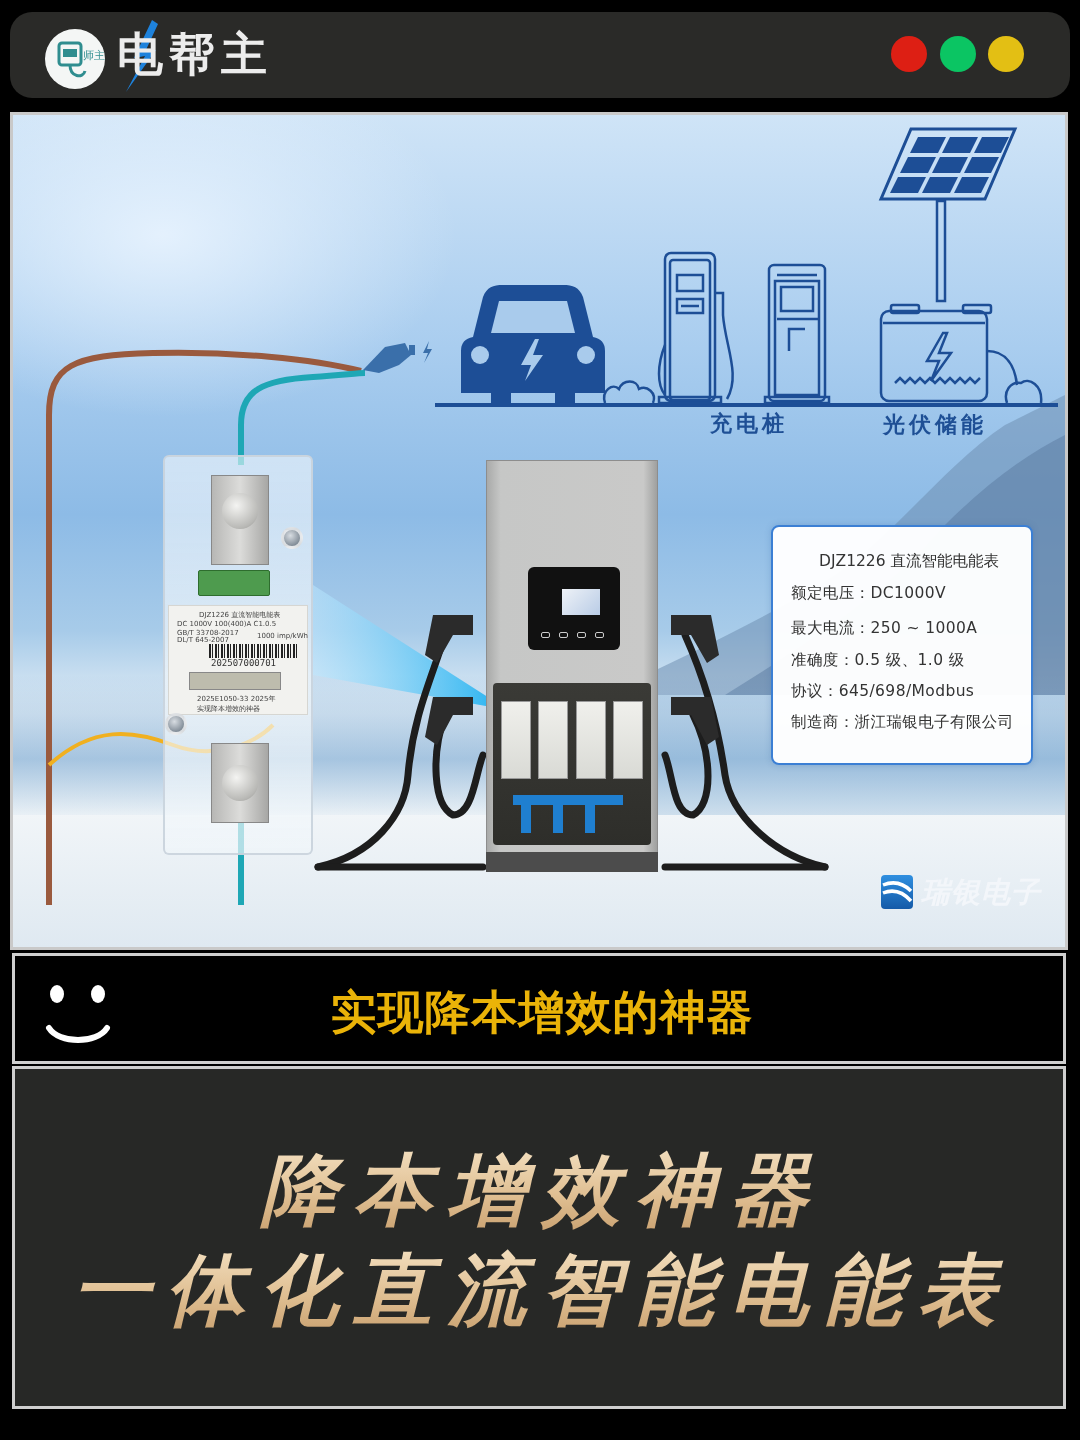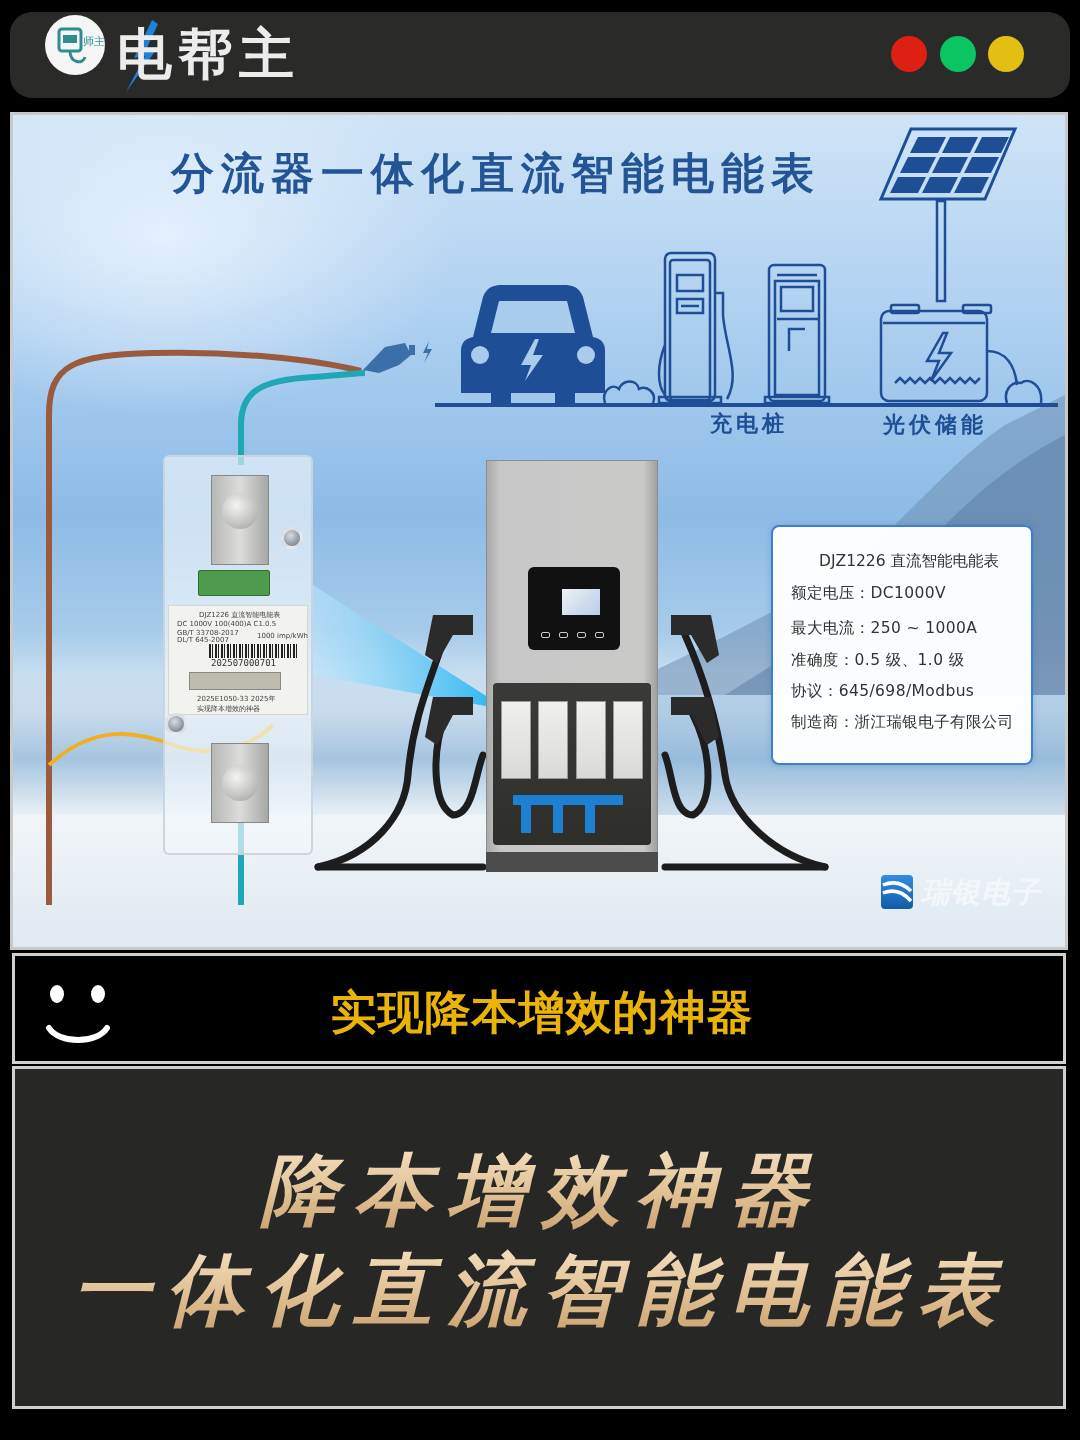--- a/index.html
+++ b/index.html
@@ -5,26 +5,26 @@
   * { box-sizing: border-box; margin: 0; padding: 0; }
   html, body { width: 1080px; height: 1440px; background: #000; overflow: hidden; }
   body { font-family: "DejaVu Sans", "Liberation Sans", sans-serif; position: relative; }
 
   
   .titlebar {
     position: absolute; left: 10px; top: 12px; width: 1060px; height: 86px;
     background: #2a2a28; border-radius: 22px;
   }
   .logo-badge {
-    position: absolute; left: 45px; top: 15px; width: 60px; height: 60px;
+    position: absolute; left: 45px; top: 29px; width: 60px; height: 60px;
     border-radius: 50%; background: #f4f6f5; overflow: hidden;
   }
   .logo-text {
     position: absolute; left: 117px; top: 24px; height: 60px;
-    font-size: 55px; font-weight: bold; color: #ececec; letter-spacing: 6px;
+    font-size: 46px; font-weight: bold; color: #ececec; letter-spacing: 6px;
     line-height: 60px; font-family: "DejaVu Sans", sans-serif; text-align: right;
   }
   .logo-bolt { position: absolute; left: 118px; top: 20px; width: 50px; height: 72px; }
   .dot { position: absolute; top: 36px; width: 36px; height: 36px; border-radius: 50%; }
   .dot.red { left: 891px; background: #dd1f14; }
   .dot.green { left: 940px; background: #0bc563; }
   .dot.yellow { left: 988px; background: #e3bf14; }
 
   
   .panel {
@@ -146,21 +146,20 @@
 <div class="dot yellow"></div>
 
 <div class="panel">
   <svg class="mountain" viewBox="0 0 460 420">
     <path d="M0 300 C80 260, 150 230, 230 180 C290 140, 340 70, 400 30 C430 15, 450 5, 460 0 L460 300 Z" fill="#6f8fb3" opacity="0.55"></path>
     <path d="M120 300 C200 250, 280 200, 340 130 C380 90, 420 60, 460 40 L460 300 Z" fill="#5a7aa0" opacity="0.5"></path>
     <path d="M0 300 L460 300 L460 420 L0 420 Z" fill="#8fb6da" opacity="0.35"></path>
   </svg>
   <div class="sea"></div>
 
-  <div class="panel-title">分流器一体化直流智能电能表</div>
 
   <svg class="scene-svg" width="1058" height="838" viewBox="0 0 1058 838">
 
     <line x1="422" y1="290" x2="1045" y2="290" stroke="#1d4e96" stroke-width="4"></line>
 
     <path d="M36 790 L36 300 C36 250, 60 240, 140 238 C220 236, 300 244, 348 256" fill="none" stroke="#9a5a3e" stroke-width="6"></path>
     <path d="M228 790 L228 690 M228 350 L228 310 C228 275, 250 265, 300 262 C330 260, 345 258, 352 258" fill="none" stroke="#1ea7b5" stroke-width="6"></path>
     <path d="M36 650 C80 610, 120 615, 160 630 C200 645, 240 630, 260 610" fill="none" stroke="#f0b020" stroke-width="4"></path>
 
     <g>

